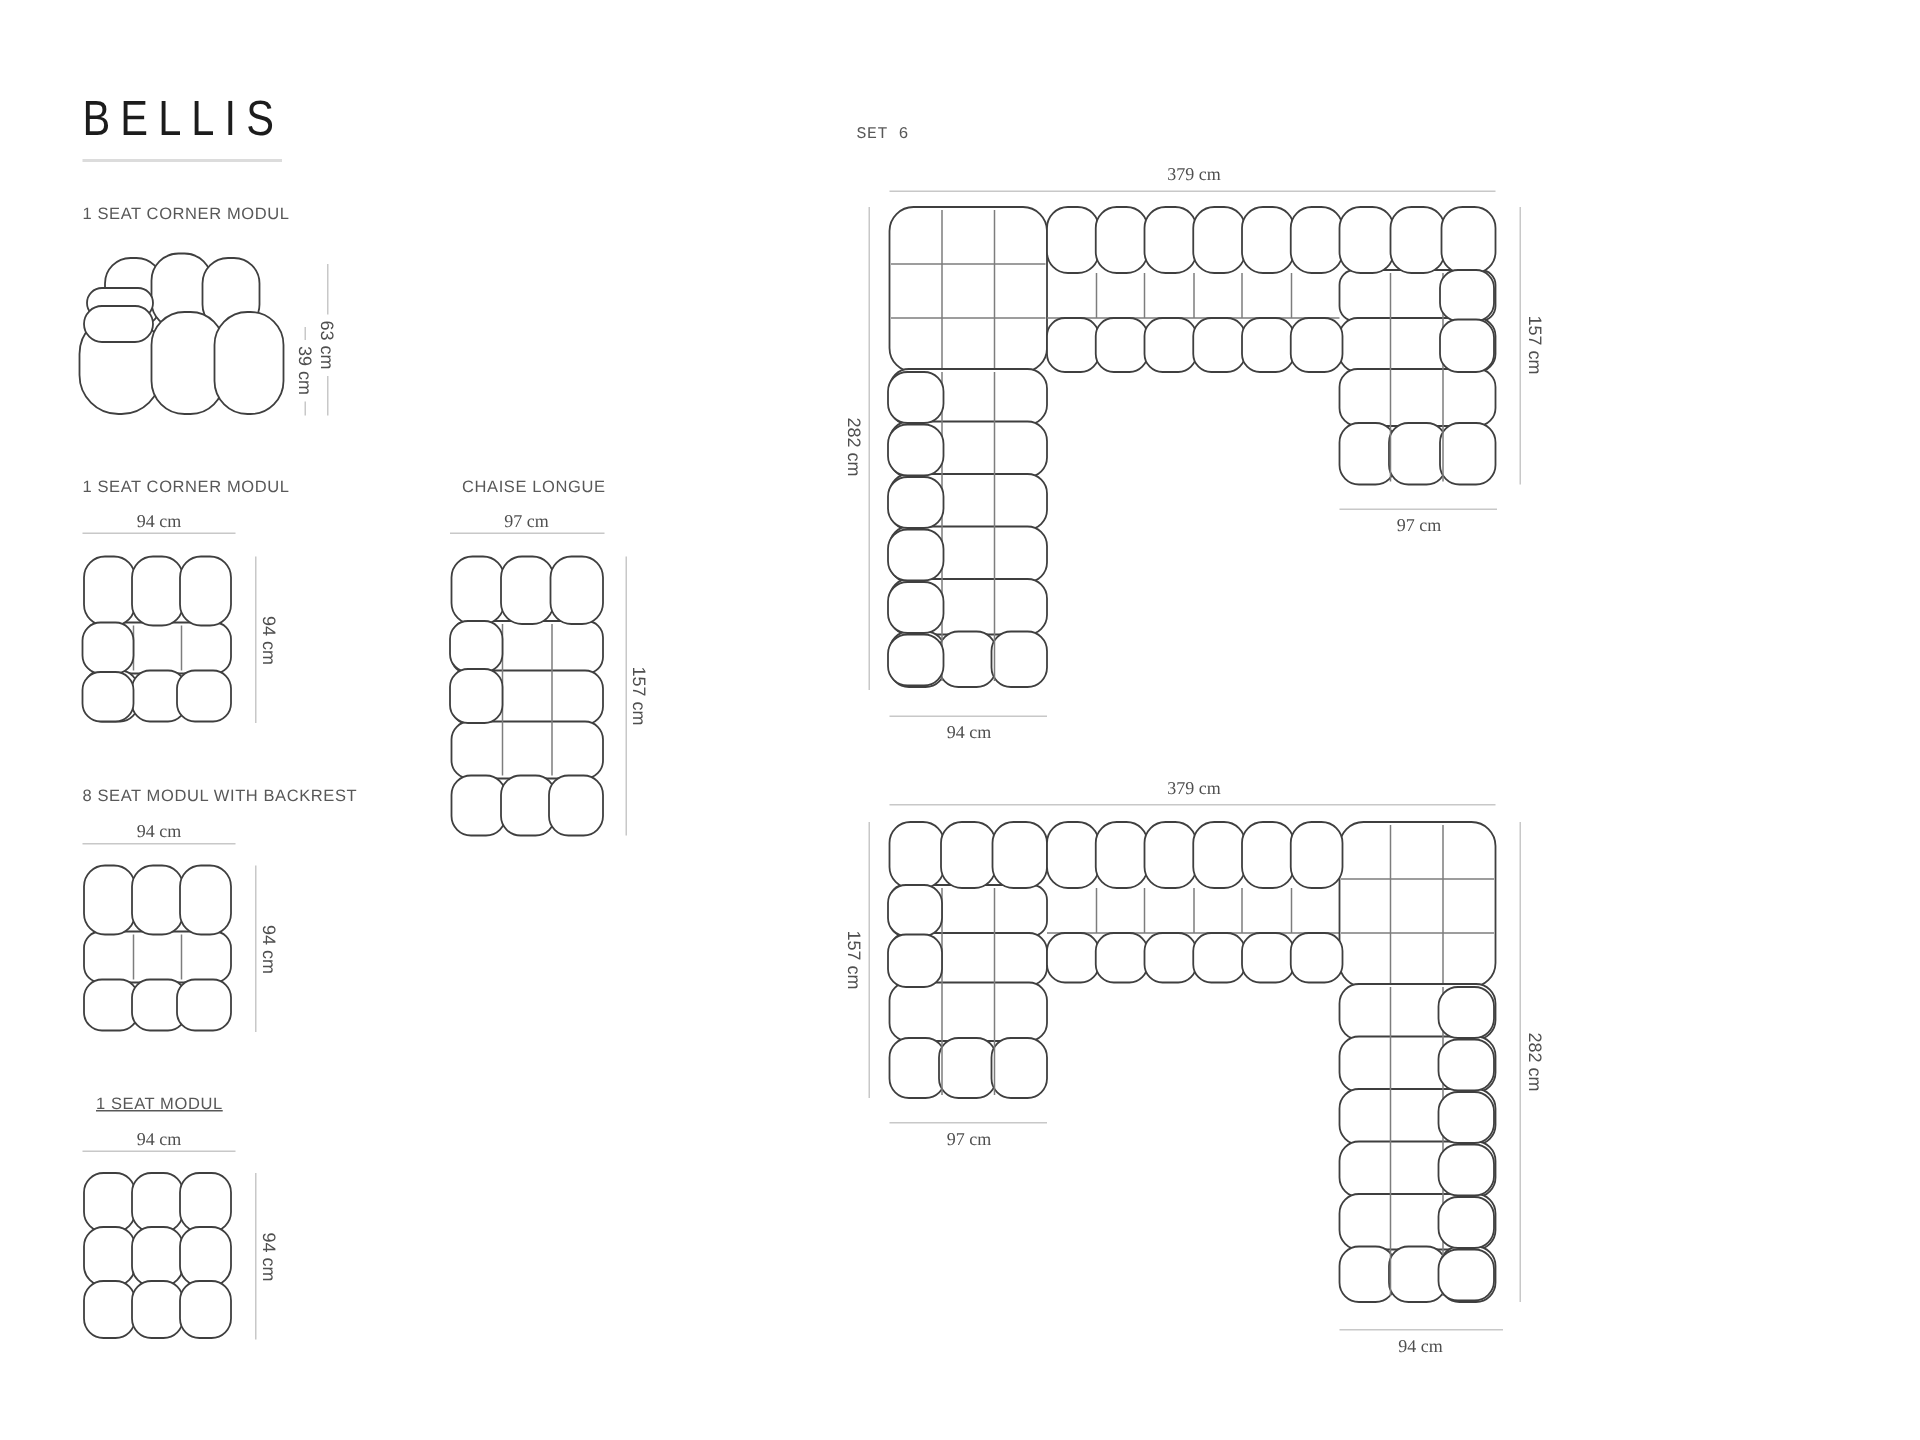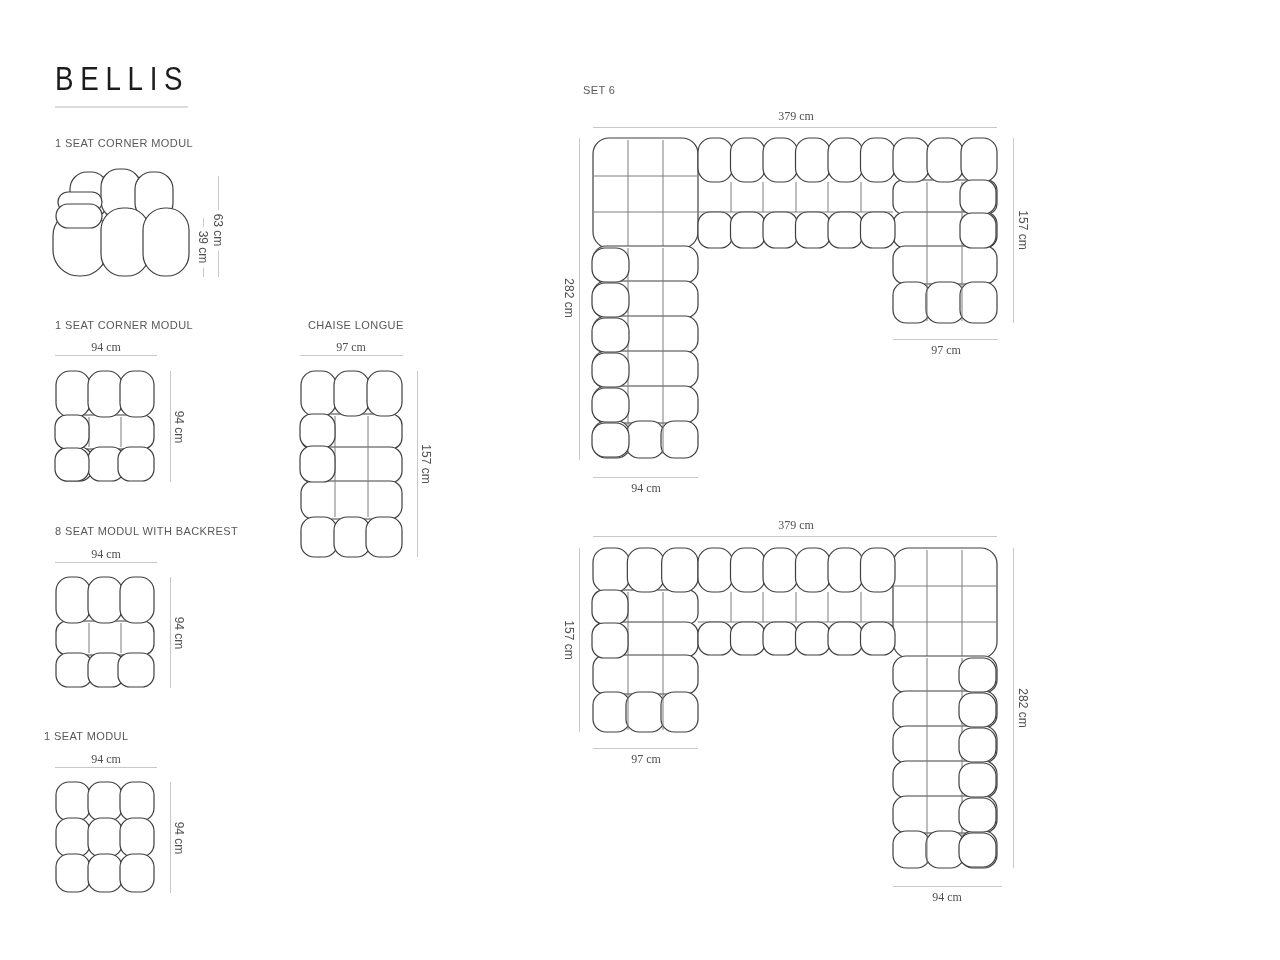--- a/index.html
+++ b/index.html
@@ -91,38 +91,38 @@
     <rect x="63" y="77" width="36" height="34" rx="12" fill="#ffffff" stroke="#3f3f3f" stroke-width="1.2"></rect>
     <line x1="34" y1="47" x2="34" y2="77" stroke="#7d7d7d" stroke-width="1"></line>
     <line x1="66" y1="47" x2="66" y2="77" stroke="#7d7d7d" stroke-width="1"></line>
     <rect x="1" y="1" width="34" height="46" rx="14" fill="#ffffff" stroke="#3f3f3f" stroke-width="1.2"></rect>
     <rect x="33" y="1" width="34" height="46" rx="14" fill="#ffffff" stroke="#3f3f3f" stroke-width="1.2"></rect>
     <rect x="65" y="1" width="34" height="46" rx="14" fill="#ffffff" stroke="#3f3f3f" stroke-width="1.2"></rect>
   </svg>
 <div class="abs vline" style="left:170px;top:577px;height:111px;"></div>
 <span class="vlabel" style="left:179px;top:633px;">94 cm</span>
 
-<div class="abs sec-label" style="left:44px;top:730px;">1 SEAT MODUL</div>
+<div class="abs sec-label" style="left:64px;top:730px;text-decoration:underline;">1 SEAT MODUL</div>
 <div class="abs dim-text center" style="left:106px;top:752px;">94 cm</div>
 <div class="abs hline" style="left:55px;top:767px;width:102px;"></div>
 <svg id="svg-plain" style="left:55px;top:781px;" width="100" height="112" viewBox="0 0 100 112">
     <rect x="1" y="1" width="34" height="39" rx="13" fill="#ffffff" stroke="#3f3f3f" stroke-width="1.2"></rect>
     <rect x="33" y="1" width="34" height="39" rx="13" fill="#ffffff" stroke="#3f3f3f" stroke-width="1.2"></rect>
     <rect x="65" y="1" width="34" height="39" rx="13" fill="#ffffff" stroke="#3f3f3f" stroke-width="1.2"></rect>
     <rect x="1" y="37" width="34" height="39" rx="13" fill="#ffffff" stroke="#3f3f3f" stroke-width="1.2"></rect>
     <rect x="33" y="37" width="34" height="39" rx="13" fill="#ffffff" stroke="#3f3f3f" stroke-width="1.2"></rect>
     <rect x="65" y="37" width="34" height="39" rx="13" fill="#ffffff" stroke="#3f3f3f" stroke-width="1.2"></rect>
     <rect x="1" y="73" width="34" height="38" rx="13" fill="#ffffff" stroke="#3f3f3f" stroke-width="1.2"></rect>
     <rect x="33" y="73" width="34" height="38" rx="13" fill="#ffffff" stroke="#3f3f3f" stroke-width="1.2"></rect>
     <rect x="65" y="73" width="34" height="38" rx="13" fill="#ffffff" stroke="#3f3f3f" stroke-width="1.2"></rect>
   </svg>
 <div class="abs vline" style="left:170px;top:782px;height:111px;"></div>
 <span class="vlabel" style="left:179px;top:838px;">94 cm</span>
 
-<div class="abs sec-label" style="left:583px;top:84px;">SET 6</div>
+<div class="abs sec-label" style="left:571px;top:84px;font-family:Liberation Mono, monospace;">SET 6</div>
 
 <div class="abs dim-text center" style="left:796px;top:109px;">379 cm</div>
 <div class="abs hline" style="left:593px;top:127px;width:404px;"></div>
 <svg id="svg-set-upper" style="left:590px;top:136px;" width="424" height="326" viewBox="0 0 424 326">
     <rect x="3" y="2" width="105" height="110" rx="16" fill="#ffffff" stroke="#3f3f3f" stroke-width="1.2"></rect>
     <line x1="38" y1="4" x2="38" y2="110" stroke="#7d7d7d" stroke-width="1"></line>
     <line x1="73" y1="4" x2="73" y2="110" stroke="#7d7d7d" stroke-width="1"></line>
     <line x1="4" y1="40" x2="107" y2="40" stroke="#7d7d7d" stroke-width="1"></line>
     <line x1="4" y1="76" x2="107" y2="76" stroke="#7d7d7d" stroke-width="1"></line>
     <rect x="3" y="110" width="105" height="37" rx="13" fill="#ffffff" stroke="#3f3f3f" stroke-width="1.2"></rect>

